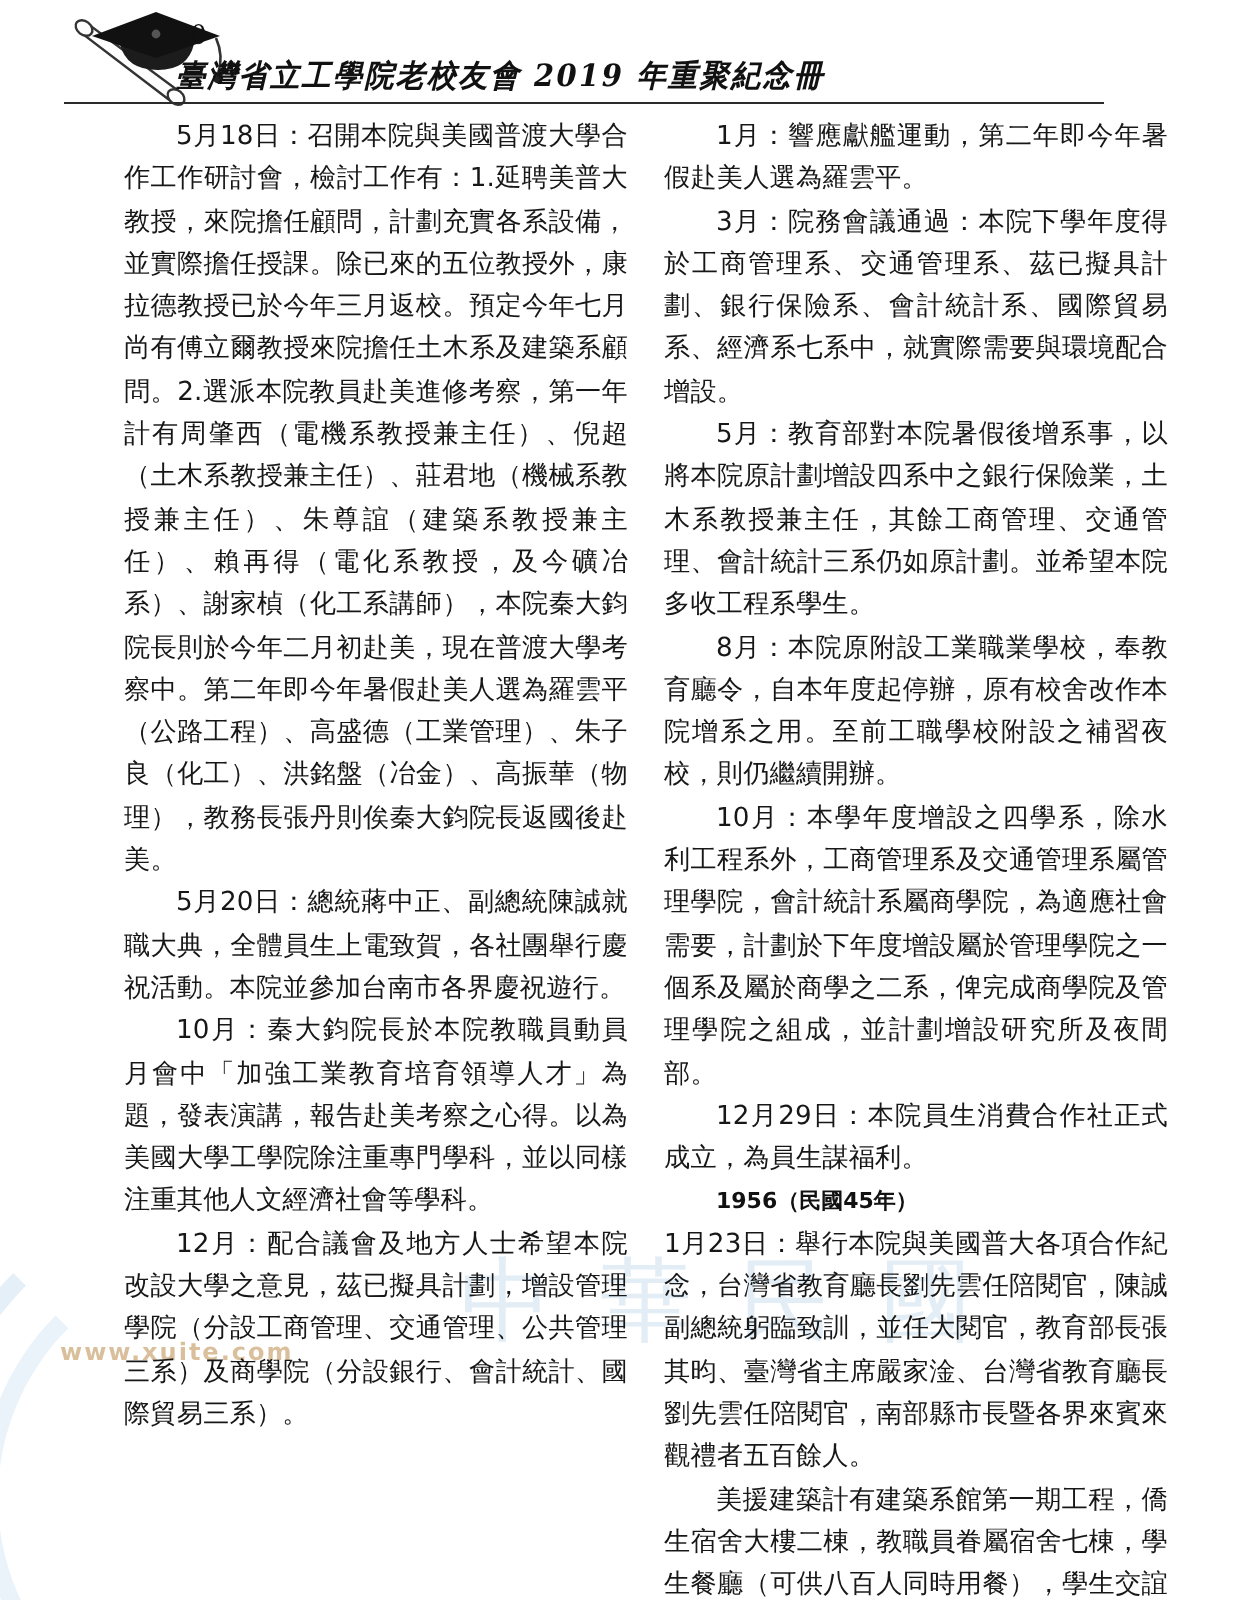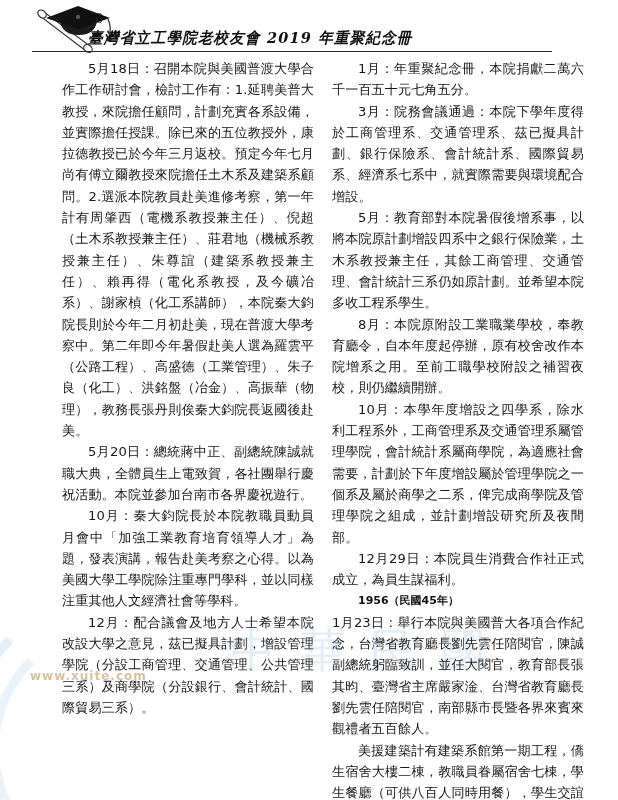--- a/index.html
+++ b/index.html
@@ -170,21 +170,21 @@
 </div>
 
 <div id="columns">
   <div class="column" id="col-left">
       <p class="para indent">5月18日：召開本院與美國普渡大學合作工作研討會，檢討工作有：1.延聘美普大教授，來院擔任顧問，計劃充實各系設備，並實際擔任授課。除已來的五位教授外，康拉德教授已於今年三月返校。預定今年七月尚有傅立爾教授來院擔任土木系及建築系顧問。2.選派本院教員赴美進修考察，第一年計有周肇西（電機系教授兼主任）、倪超（土木系教授兼主任）、莊君地（機械系教授兼主任）、朱尊誼（建築系教授兼主任）、賴再得（電化系教授，及今礦冶系）、謝家楨（化工系講師），本院秦大鈞院長則於今年二月初赴美，現在普渡大學考察中。第二年即今年暑假赴美人選為羅雲平（公路工程）、高盛德（工業管理）、朱子良（化工）、洪銘盤（冶金）、高振華（物理），教務長張丹則俟秦大鈞院長返國後赴美。</p>
       <p class="para indent">5月20日：總統蔣中正、副總統陳誠就職大典，全體員生上電致賀，各社團舉行慶祝活動。本院並參加台南市各界慶祝遊行。</p>
       <p class="para indent">10月：秦大鈞院長於本院教職員動員月會中「加強工業教育培育領導人才」為題，發表演講，報告赴美考察之心得。以為美國大學工學院除注重專門學科，並以同樣注重其他人文經濟社會等學科。</p>
       <p class="para indent">12月：配合議會及地方人士希望本院改設大學之意見，茲已擬具計劃，增設管理學院（分設工商管理、交通管理、公共管理三系）及商學院（分設銀行、會計統計、國際貿易三系）。</p>
     </div>
   <div class="column" id="col-right">
-      <p class="para indent">1月：年重聚紀念冊，本院捐獻二萬六千一百五十元七角五分。</p>
+      <p class="para indent">1月：響應獻艦運動，第二年即今年暑假赴美人選為羅雲平。</p>
       <p class="para indent">3月：院務會議通過：本院下學年度得於工商管理系、交通管理系、茲已擬具計劃、銀行保險系、會計統計系、國際貿易系、經濟系七系中，就實際需要與環境配合增設。</p>
       <p class="para indent">5月：教育部對本院暑假後增系事，以將本院原計劃增設四系中之銀行保險業，土木系教授兼主任，其餘工商管理、交通管理、會計統計三系仍如原計劃。並希望本院多收工程系學生。</p>
       <p class="para indent">8月：本院原附設工業職業學校，奉教育廳令，自本年度起停辦，原有校舍改作本院增系之用。至前工職學校附設之補習夜校，則仍繼續開辦。</p>
       <p class="para indent">10月：本學年度增設之四學系，除水利工程系外，工商管理系及交通管理系屬管理學院，會計統計系屬商學院，為適應社會需要，計劃於下年度增設屬於管理學院之一個系及屬於商學之二系，俾完成商學院及管理學院之組成，並計劃增設研究所及夜間部。</p>
       <p class="para indent">12月29日：本院員生消費合作社正式成立，為員生謀福利。</p>
       <p class="year-head">1956（民國45年）</p>
       <p class="para">1月23日：舉行本院與美國普大各項合作紀念，台灣省教育廳長劉先雲任陪閱官，陳誠副總統躬臨致訓，並任大閱官，教育部長張其昀、臺灣省主席嚴家淦、台灣省教育廳長劉先雲任陪閱官，南部縣市長暨各界來賓來觀禮者五百餘人。</p>
       <p class="para indent">美援建築計有建築系館第一期工程，僑生宿舍大樓二棟，教職員眷屬宿舍七棟，學生餐廳（可供八百人同時用餐），學生交誼室二座，成功堂擴建部份，給水工程（正進行中）等。</p>
     </div>
 </div>

